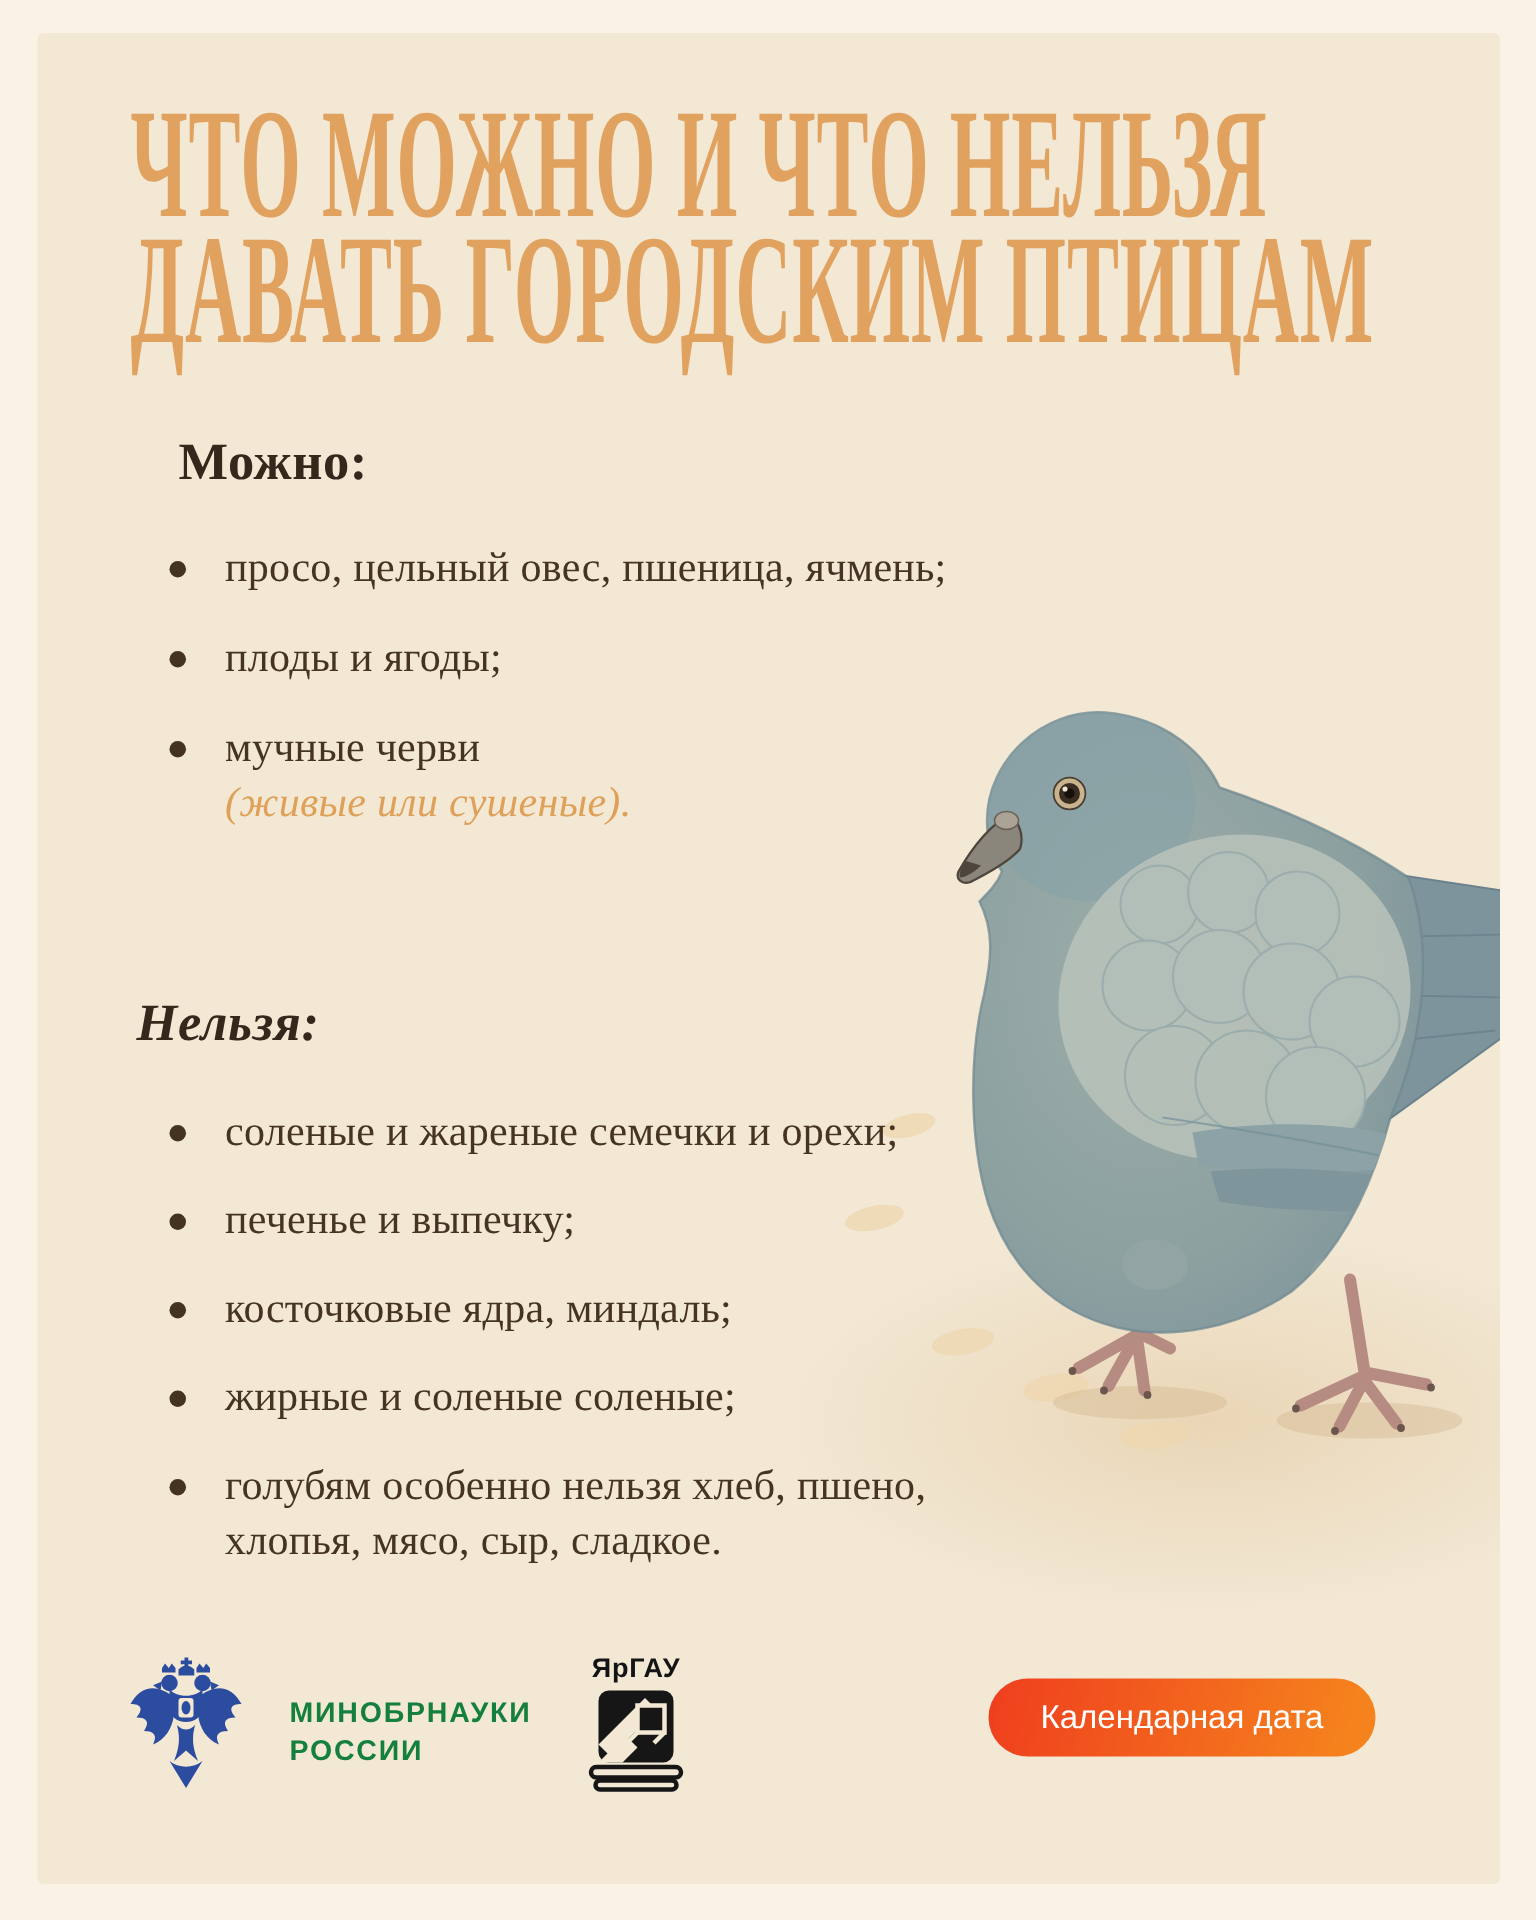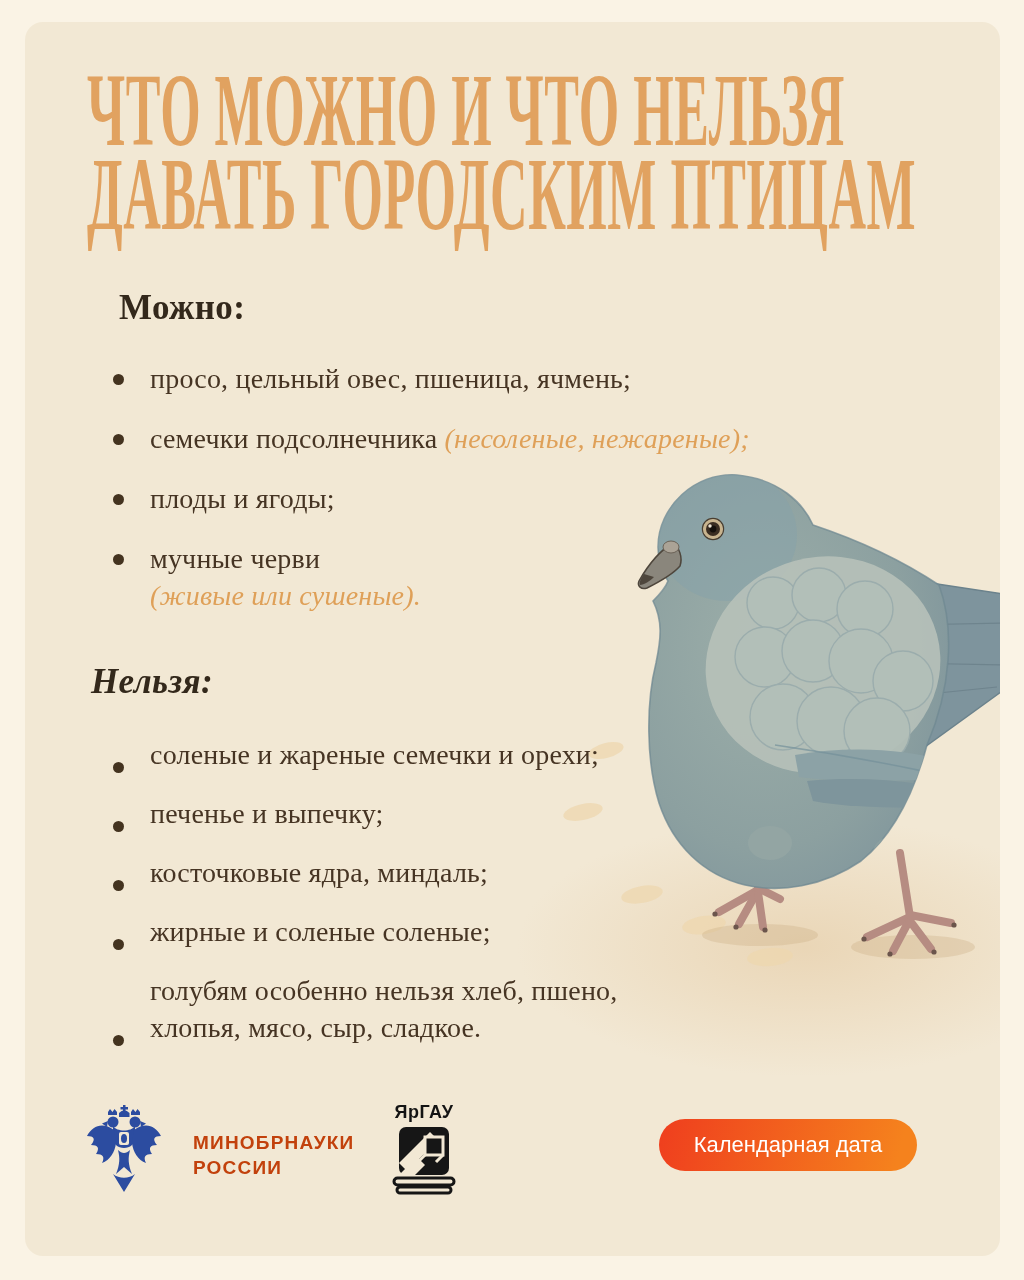--- a/index.html
+++ b/index.html
@@ -4,59 +4,59 @@
 <style>
   html,body{margin:0;padding:0;}
   body{
     width:1024px;height:1280px;position:relative;
     background:#FAF3E5;
     font-family:"Liberation Serif",serif;
     overflow:hidden;
   }
   .card{
     position:absolute;left:25px;top:22px;width:975px;height:1234px;
-    background:#F2E8D4;border-radius:18px;overflow:hidden;
+    background:#F2E8D4;border-radius:4px;overflow:hidden;
   }
   
   .title{position:absolute;left:62px;top:46px;margin:0;color:#E1A260;font-weight:700;}
   .title-line{
     display:block;font-size:104px;line-height:84px;white-space:nowrap;
     transform:scaleX(.5);transform-origin:left center;letter-spacing:1px;
     font-family:"Liberation Serif",serif;
   }
   
   .heading{position:absolute;left:66px;margin:0;font-size:35px;line-height:44px;
     font-weight:700;color:#33281B;letter-spacing:.4px;}
   .heading-allowed{top:264px;margin-left:28px;}
   .heading-forbidden{top:638px;font-style:italic;}
   
   .bullets{position:absolute;left:88px;margin:0;padding:0;list-style:none;width:700px;}
   .bullets-allowed{top:338px;}
   .bullets-forbidden{top:714px;}
   .bullets li{display:flex;margin:0 0 23px 0;font-size:28px;line-height:37px;
     color:#463423;letter-spacing:.2px;}
-  .bullets-forbidden li{margin-bottom:22px;align-items:flex-end;}
+  .bullets-forbidden li{margin-bottom:22px;}
   .dot{flex:0 0 auto;width:11px;height:11px;border-radius:50%;background:#44331F;
     margin:14px 26px 0 0;}
   .accent{color:#DFA058;font-style:italic;}
   .accent-block{display:block;color:#DFA058;font-style:italic;}
   .line2{display:block;}
   
   .ground{
     position:absolute;left:480px;top:790px;width:600px;height:270px;
     background:radial-gradient(ellipse at 50% 50%, rgba(227,199,158,.55) 0%, rgba(227,199,158,0) 68%);
   }
   .seed{position:absolute;border-radius:50%;background:#EDD7AF;opacity:.75;}
   .pigeon{position:absolute;left:530px;top:403px;}
   
   .eagle{position:absolute;left:60px;top:1082px;}
   .ministry-text{
     position:absolute;left:168px;top:1108px;margin:0;
     font-family:"Liberation Sans",sans-serif;font-size:19px;font-weight:700;
-    letter-spacing:1.2px;line-height:25px;color:#c2410c;
+    letter-spacing:1.2px;line-height:25px;color:#15803d;
   }
   .yargau{position:absolute;left:362px;top:1080px;width:74px;text-align:center;color:#141414;}
   .yargau-text{font-family:"Liberation Sans",sans-serif;font-size:18px;font-weight:800;
     letter-spacing:.5px;line-height:20px;}
   .yargau svg{margin-top:3px;}
   .date-button{
     position:absolute;left:634px;top:1097px;width:258px;height:52px;border:none;
     border-radius:32px;display:flex;align-items:center;justify-content:center;
     background:linear-gradient(105deg,#EF3E1E 0%,#F5821D 92%);
     color:#FFFFFF;font-family:"Liberation Sans",sans-serif;font-size:22px;
@@ -171,24 +171,20 @@
   </svg>
 
   <h2 class="heading heading-allowed">Можно:</h2>
   <ul class="bullets bullets-allowed">
     <li>
       <span class="dot"></span>
       <span><span>просо, цельный овес, пшеница, ячмень;</span></span>
     </li>
     <li>
       <span class="dot"></span>
-      <span><span>семечки подсолнечника </span><span class="accent">(несоленые, нежареные);</span></span>
-    </li>
-    <li>
-      <span class="dot"></span>
       <span><span>плоды и ягоды;</span></span>
     </li>
     <li>
       <span class="dot"></span>
       <span><span>мучные черви</span><span class="accent-block">(живые или сушеные).</span></span>
     </li>
   </ul>
 
   <h2 class="heading heading-forbidden">Нельзя:</h2>
   <ul class="bullets bullets-forbidden">

